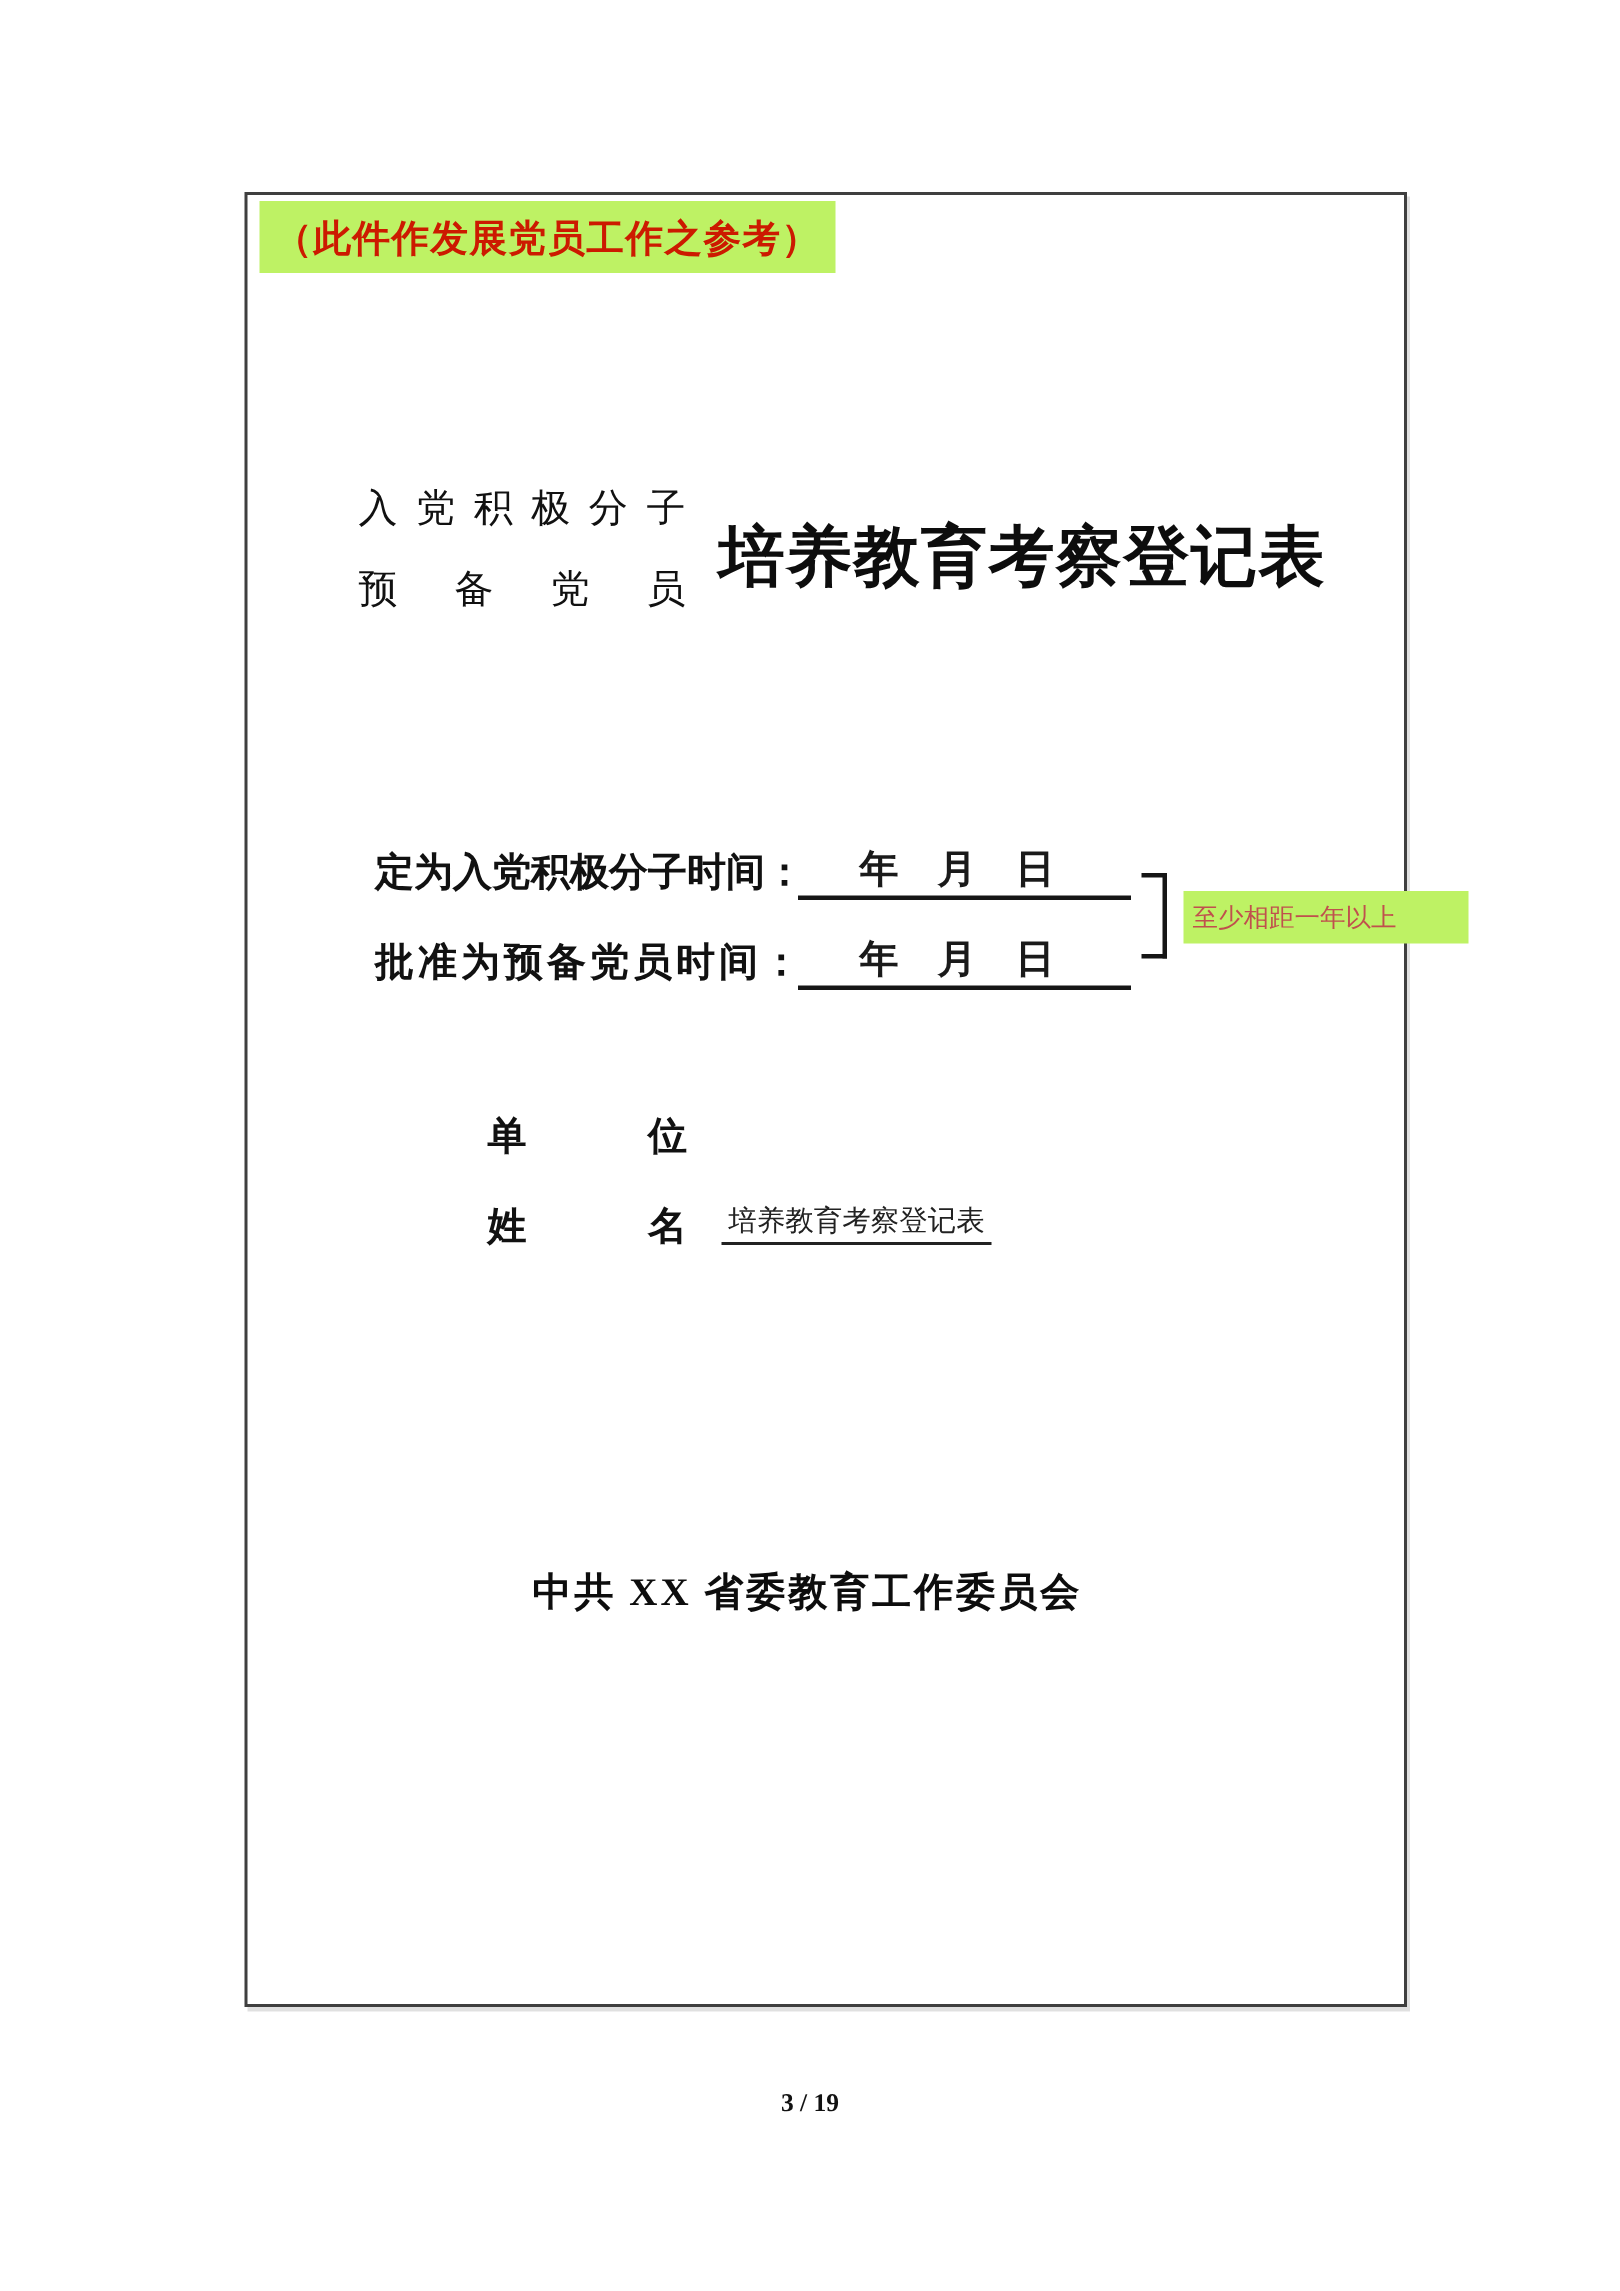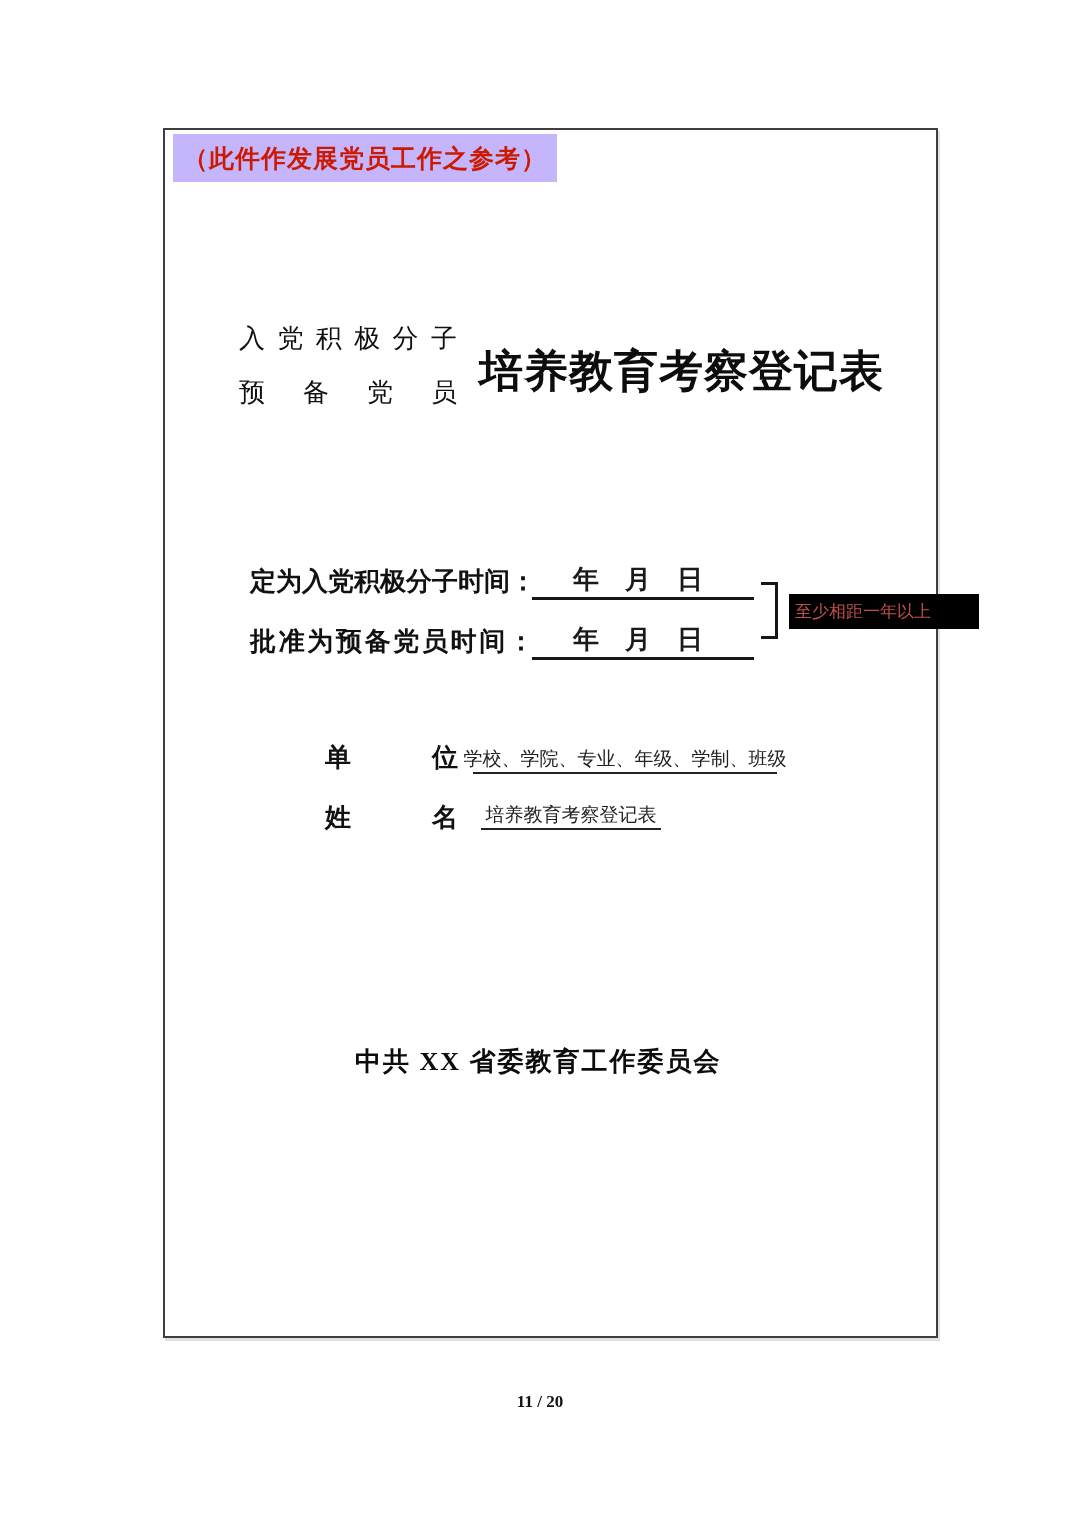--- a/index.html
+++ b/index.html
@@ -15,21 +15,21 @@
     width: 775px; height: 1210px;
     border: 2px solid #3f3f3f;
     background: #ffffff;
     box-shadow: 2px 3px 0 rgba(0,0,0,0.12);
   }
 
   
   .highlight-bar {
     position: absolute; left: 8px; top: 4px;
     height: 48px; padding: 0 10px;
-    background: #c4b5fd;
+    background: #bef264;
     display: flex; align-items: center;
   }
   .highlight-bar .note-text {
     font-family: "Liberation Sans", sans-serif;
     font-weight: bold; font-size: 25px; color: #cc1a00;
     letter-spacing: 1px; white-space: nowrap;
   }
 
   
   .subtitle-line {
@@ -73,21 +73,21 @@
     position: absolute; left: 596px; top: 452px;
     width: 17px; height: 57px;
     border-top: 3px solid #161616;
     border-right: 3px solid #161616;
     border-bottom: 3px solid #161616;
   }
 
   .bracket-note {
     position: absolute; left: 624px; top: 464px;
     width: 190px; z-index: 3;
-    background: #000000;
+    background: #bef264;
     padding: 6px 6px 6px 6px;
     font-size: 17px; color: #c0504d;
     font-family: "Liberation Serif", serif;
     white-space: nowrap;
   }
 
   
   .field-label {
     position: absolute; left: 160px; width: 133px;
     font-family: "Liberation Sans", sans-serif;
@@ -178,25 +178,24 @@
     <span class="ymd">年　月　日</span>
   </div>
 
   <div class="bracket"></div>
   <div class="bracket-note">至少相距一年以上</div>
 
   <div class="field-label r1 justify-chars">
       <span>单</span>
       <span>位</span>
     </div>
-  <div class="field-value r1">学校、学院、专业、年级、学制、班级</div>
 
   <div class="field-label r2 justify-chars">
       <span>姓</span>
       <span>名</span>
     </div>
   <div class="field-value r2">培养教育考察登记表</div>
 
   <div class="org-line">中共 XX 省委教育工作委员会</div>
 
 </div>
 
-<div class="page-number">11 / 20</div>
+<div class="page-number">3 / 19</div>
 
 </body></html>

